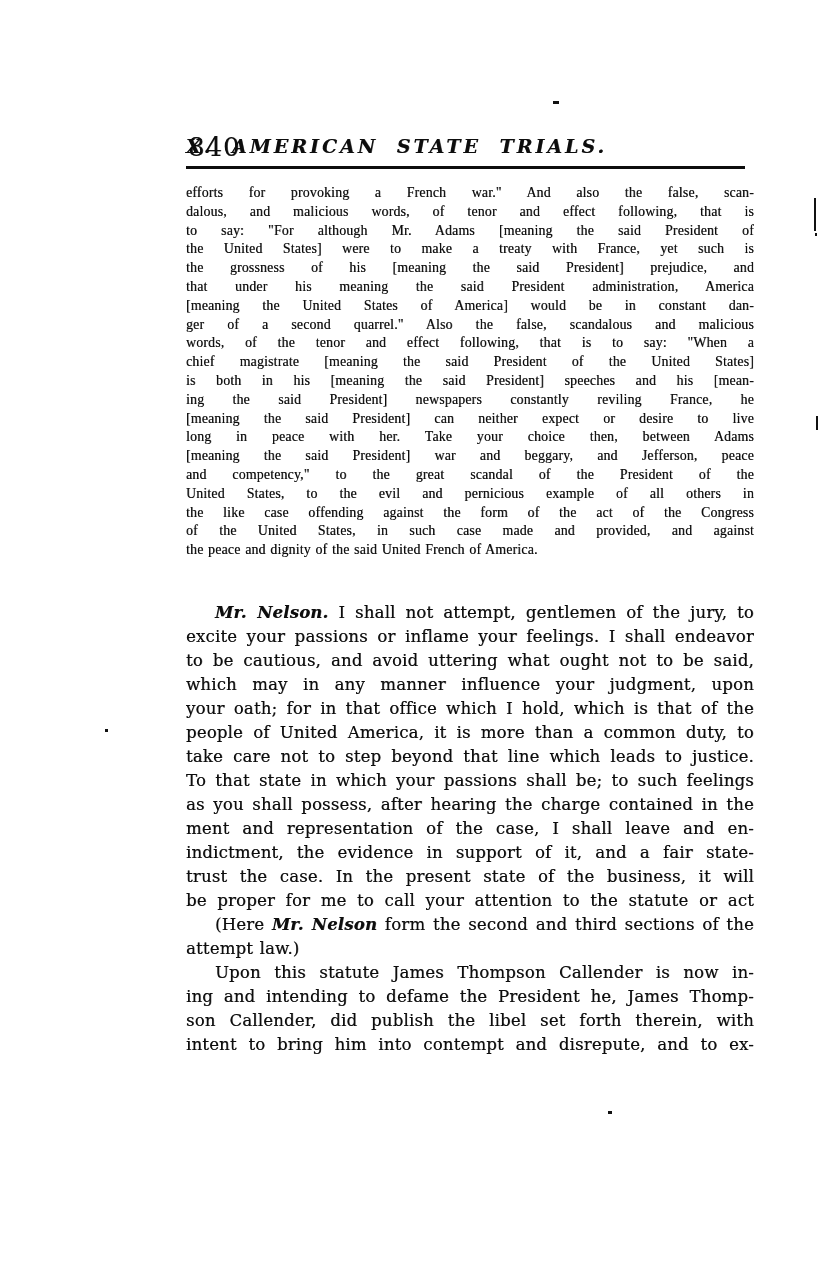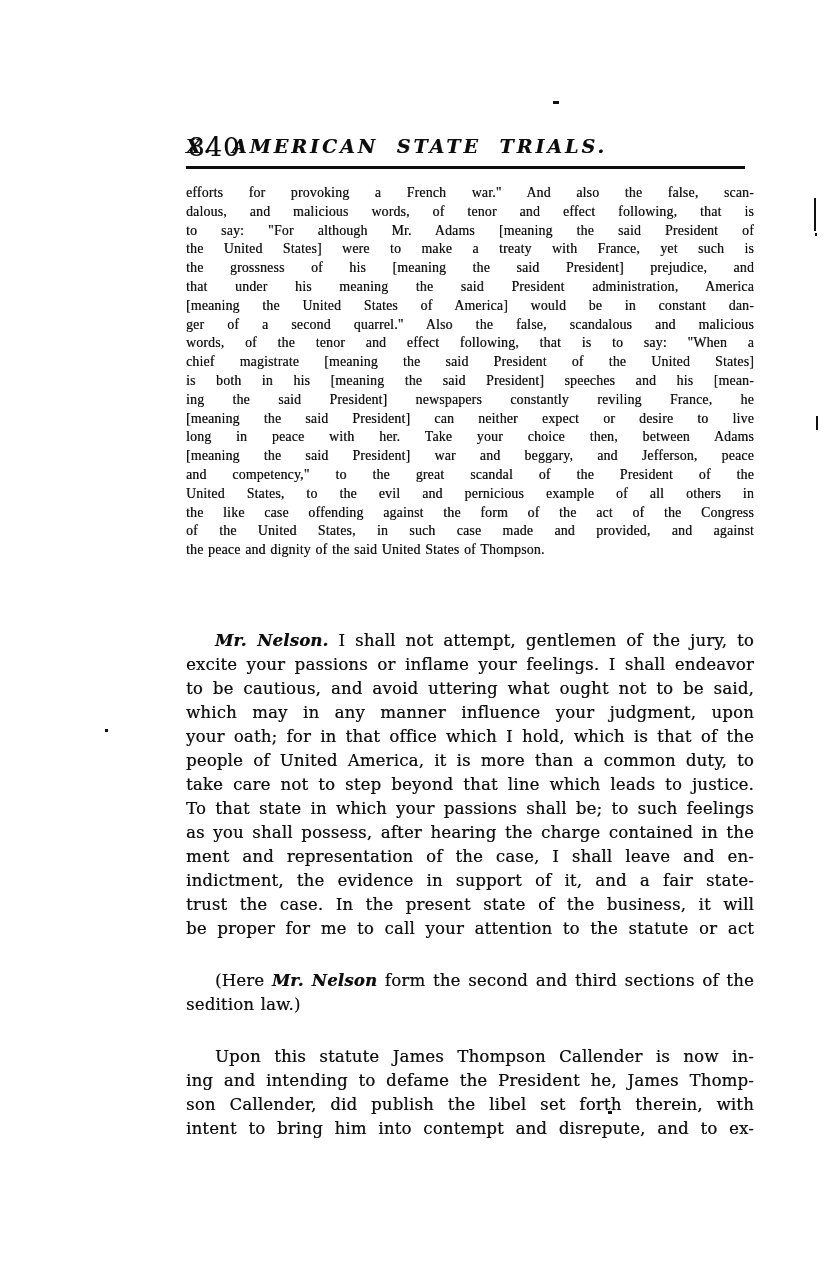--- a/index.html
+++ b/index.html
@@ -26,21 +26,21 @@
   }
   .rule{position:absolute;top:166px;left:186px;width:559px;height:3px;background:#0d0d0d;}
 
   
   .tline{
     text-align:justify;text-align-last:justify;
     overflow:hidden;white-space:normal;
     text-shadow:0.4px 0.2px 0 rgba(0,0,0,0.55);
   }
   .tline.lastline{text-align-last:left;}
-  .tline.indent{text-indent:29px;margin-top:28px;}
+  .tline.indent{text-indent:29px;}
   .ital{font-style:italic;}
   .bold{font-weight:bold;}
 
   .blockquote{
     position:absolute;top:184px;left:186px;width:568px;
     font-size:13.8px;letter-spacing:0.2px;word-spacing:1px;
   }
   .blockquote .tline{height:18.8px;line-height:18.8px;font-family:Liberation Serif, serif;}
 
   .bodytext{position:absolute;top:601px;left:186px;width:568px;}
@@ -83,42 +83,42 @@
       <div class="tline"><span>chief magistrate [meaning the said President of the United States]</span></div>
       <div class="tline"><span>is both in his [meaning the said President] speeches and his [mean-</span></div>
       <div class="tline"><span>ing the said President] newspapers constantly reviling France, he</span></div>
       <div class="tline"><span>[meaning the said President] can neither expect or desire to live</span></div>
       <div class="tline"><span>long in peace with her. Take your choice then, between Adams</span></div>
       <div class="tline"><span>[meaning the said President] war and beggary, and Jefferson, peace</span></div>
       <div class="tline"><span>and competency," to the great scandal of the President of the</span></div>
       <div class="tline"><span>United States, to the evil and pernicious example of all others in</span></div>
       <div class="tline"><span>the like case offending against the form of the act of the Congress</span></div>
       <div class="tline"><span>of the United States, in such case made and provided, and against</span></div>
-      <div class="tline lastline"><span>the peace and dignity of the said United States of Thompson.</span></div>
+      <div class="tline lastline"><span>the peace and dignity of the said United French of America.</span></div>
     </div>
 
   <div class="bodytext">
     <div class="para">
         <div class="tline indent"><span class="ital bold">Mr. Nelson.</span><span> I shall not attempt, gentlemen of the jury, to</span></div>
         <div class="tline"><span>excite your passions or inflame your feelings. I shall endeavor</span></div>
         <div class="tline"><span>to be cautious, and avoid uttering what ought not to be said,</span></div>
         <div class="tline"><span>which may in any manner influence your judgment, upon</span></div>
         <div class="tline"><span>your oath; for in that office which I hold, which is that of the</span></div>
         <div class="tline"><span>people of United America, it is more than a common duty, to</span></div>
         <div class="tline"><span>take care not to step beyond that line which leads to justice.</span></div>
         <div class="tline"><span>To that state in which your passions shall be; to such feelings</span></div>
         <div class="tline"><span>as you shall possess, after hearing the charge contained in the</span></div>
         <div class="tline"><span>ment and representation of the case, I shall leave and en-</span></div>
         <div class="tline"><span>indictment, the evidence in support of it, and a fair state-</span></div>
         <div class="tline"><span>trust the case. In the present state of the business, it will</span></div>
         <div class="tline"><span>be proper for me to call your attention to the statute or act</span></div>
       </div>
     <div class="para">
         <div class="tline indent"><span>(Here </span><span class="ital bold">Mr. Nelson</span><span> form the second and third sections of the</span></div>
-        <div class="tline lastline"><span>sedition law.)</span></div>
+        <div class="tline lastline"><span>attempt law.)</span></div>
       </div>
     <div class="para">
         <div class="tline indent"><span>Upon this statute James Thompson Callender is now in-</span></div>
         <div class="tline"><span>ing and intending to defame the President he, James Thomp-</span></div>
         <div class="tline"><span>son Callender, did publish the libel set forth therein, with</span></div>
         <div class="tline"><span>intent to bring him into contempt and disrepute, and to ex-</span></div>
       </div>
   </div>
 
   <div class="art a-dash"></div>

